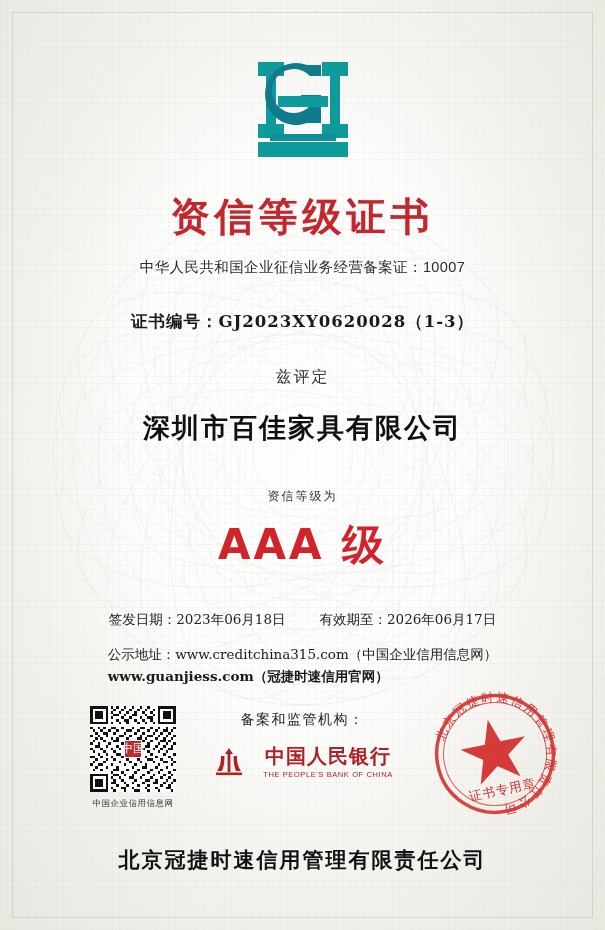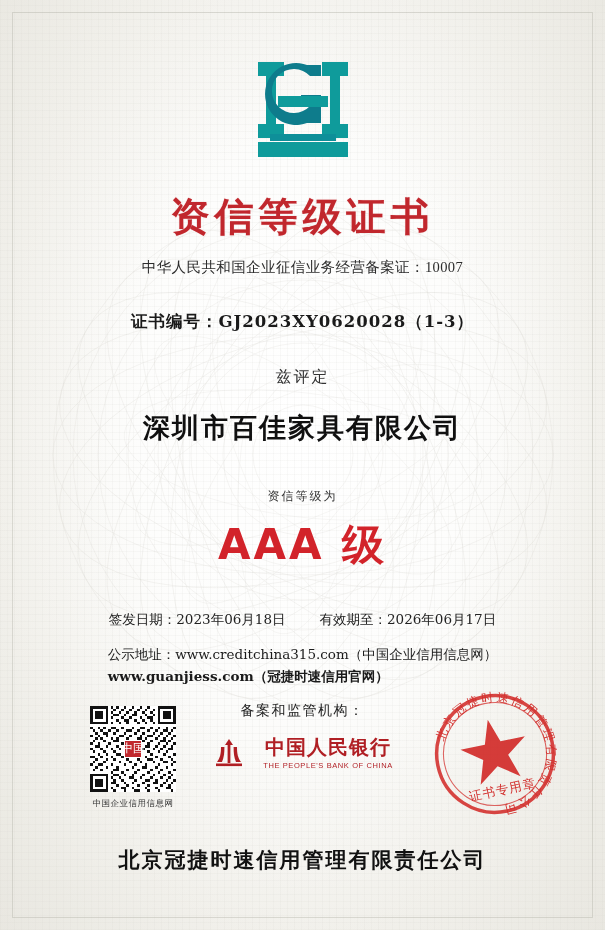--- a/index.html
+++ b/index.html
@@ -79,21 +79,21 @@
     font-family: "DejaVu Serif", "Liberation Serif", serif;
     font-size: 39px;
     font-weight: bold;
     letter-spacing: 5px;
     color: #c1272d;
     text-shadow: 0 0 1px rgba(193,39,45,0.35);
   }
 
   .sub-title {
     margin-top: 14px;
-    font-family: Liberation Serif, serif;
+    font-family: Liberation Sans, sans-serif;
     font-size: 14.5px;
     color: #2c2c2c;
     letter-spacing: 0.4px;
   }
 
   .divider-space { height: 34px; }
 
   .cert-number {
     font-family: "DejaVu Serif", "Liberation Serif", serif;
     font-size: 16.5px;
@@ -181,21 +181,21 @@
     margin-top: 6px;
     font-size: 8.5px;
     color: #333;
     font-family: "DejaVu Serif", "Liberation Serif", serif;
     letter-spacing: 0.5px;
   }
 
   .supervision {
     position: absolute;
     left: 0; right: 0;
-    top: 14px;
+    top: 23px;
     text-align: center;
   }
   .supervision-label {
     font-family: "DejaVu Serif", "Liberation Serif", serif;
     font-size: 14px;
     color: #222;
     letter-spacing: 1.5px;
   }
   .pboc {
     margin-top: 16px;

